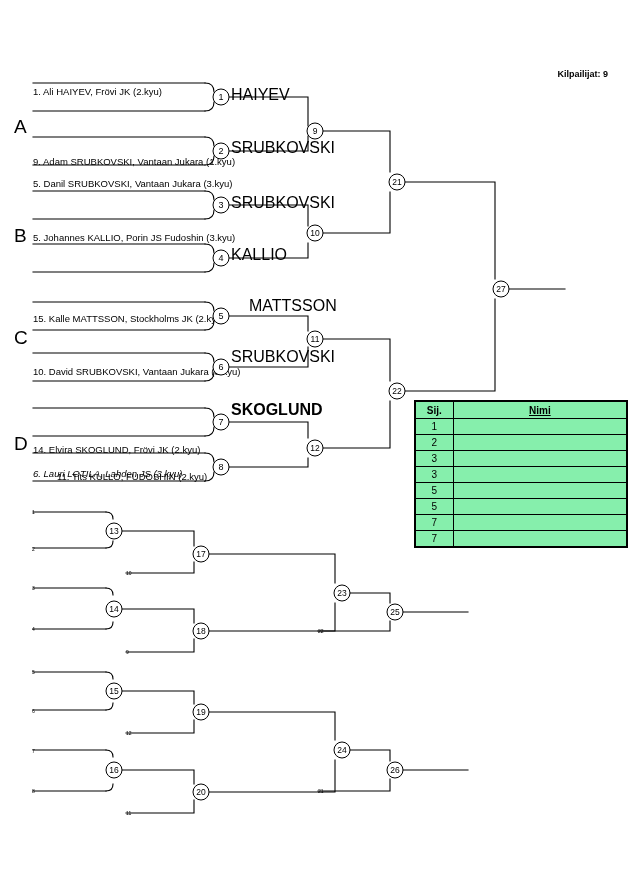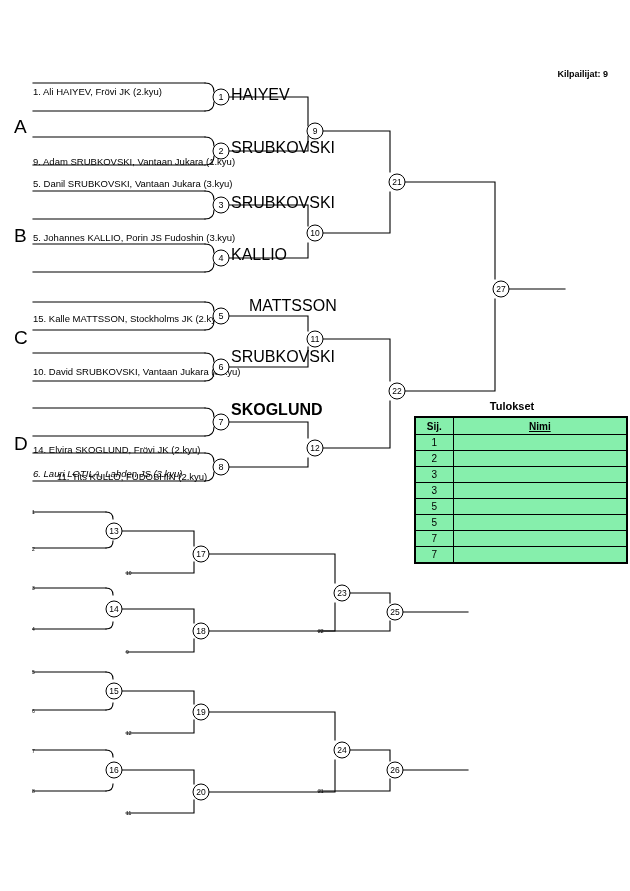--- a/index.html
+++ b/index.html
@@ -353,21 +353,20 @@
       <text class="node-num small" x="114" y="691">15</text>
       <text class="node-num small" x="114" y="770">16</text>
       <text class="node-num small" x="201" y="712">19</text>
       <text class="node-num small" x="201" y="792">20</text>
       <text class="node-num small" x="342" y="750">24</text>
       <text class="node-num small" x="395" y="770">26</text>
     </g>
   </svg>
 
   <div class="results-wrap">
-    <div class="results-title">Tulokset</div>
     <table class="results">
       <thead>
         <tr>
           <th class="place-h">Sij.</th>
           <th class="nimi-h">Nimi</th>
         </tr>
       </thead>
       <tbody>
         <tr>
           <td class="place">1</td>

